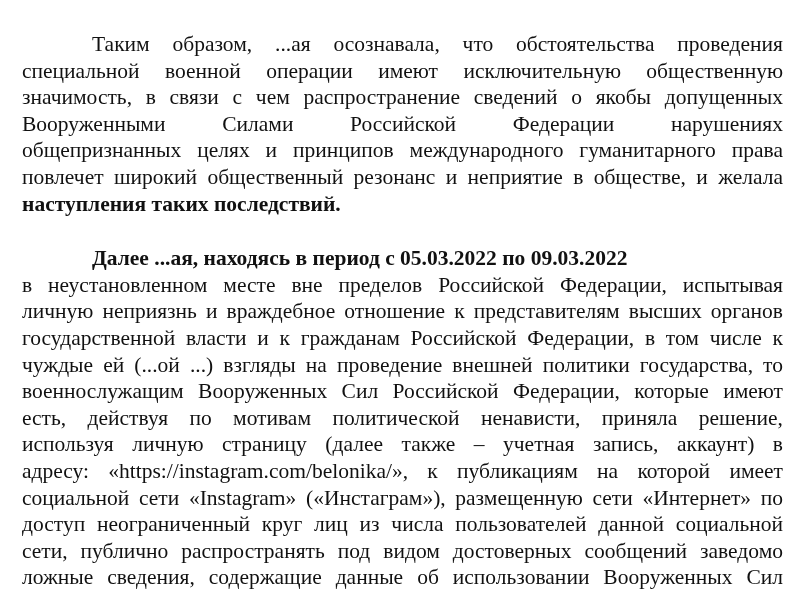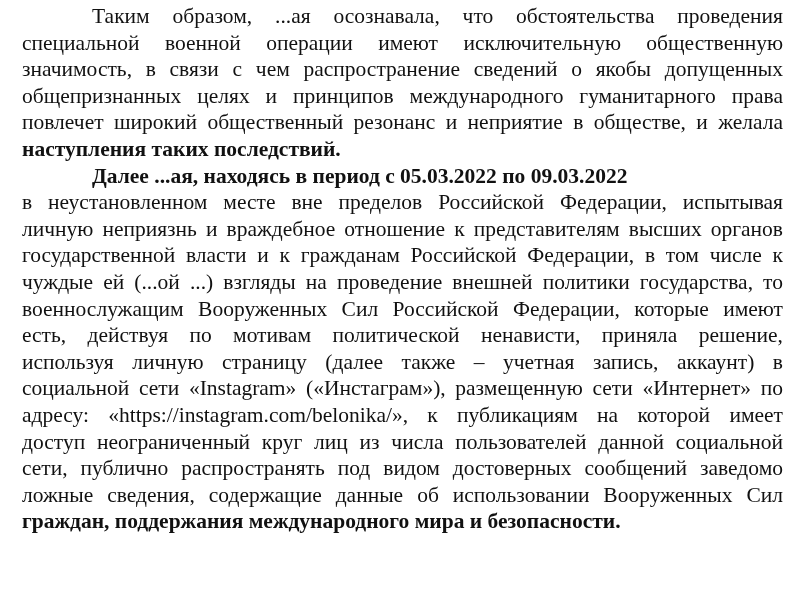--- a/index.html
+++ b/index.html
@@ -26,49 +26,51 @@
       display: block;
       height: 26.6px;
       line-height: 26.6px;
       white-space: nowrap;
       text-align: justify;
       text-align-last: justify;
       overflow: hidden;
     }
     .line.indent {
       padding-left: 70px;
+      margin-top: 28px;
     }
     .line.last {
       text-align-last: left;
       font-weight: bold;
     }
   </style>
 </head>
 <body>
 
 <div class="page">
   <div class="paragraph">
     <span class="line indent">Таким образом, ...ая осознавала, что обстоятельства проведения</span>
     <span class="line">специальной военной операции имеют исключительную общественную</span>
     <span class="line">значимость, в связи с чем распространение сведений о якобы допущенных</span>
+    <span class="line">Вооруженными Силами Российской Федерации нарушениях</span>
     <span class="line">общепризнанных целях и принципов международного гуманитарного права</span>
     <span class="line">повлечет широкий общественный резонанс и неприятие в обществе, и желала</span>
     <span class="line last">наступления таких последствий.</span>
   </div>
   <div class="paragraph">
     <span class="line indent last">Далее ...ая, находясь в период с 05.03.2022 по 09.03.2022</span>
   </div>
   <div class="paragraph">
     <span class="line">в неустановленном месте вне пределов Российской Федерации, испытывая</span>
     <span class="line">личную неприязнь и враждебное отношение к представителям высших органов</span>
     <span class="line">государственной власти и к гражданам Российской Федерации, в том числе к</span>
     <span class="line">чуждые ей (...ой ...) взгляды на проведение внешней политики государства, то</span>
     <span class="line">военнослужащим Вооруженных Сил Российской Федерации, которые имеют</span>
     <span class="line">есть, действуя по мотивам политической ненависти, приняла решение,</span>
     <span class="line">используя личную страницу (далее также – учетная запись, аккаунт) в</span>
+    <span class="line">адресу: «https://instagram.com/belonika/», к публикациям на которой имеет</span>
     <span class="line">социальной сети «Instagram» («Инстаграм»), размещенную сети «Интернет» по</span>
-    <span class="line">адресу: «https://instagram.com/belonika/», к публикациям на которой имеет</span>
     <span class="line">доступ неограниченный круг лиц из числа пользователей данной социальной</span>
     <span class="line">сети, публично распространять под видом достоверных сообщений заведомо</span>
     <span class="line">ложные сведения, содержащие данные об использовании Вооруженных Сил</span>
     <span class="line last">граждан, поддержания международного мира и безопасности.</span>
   </div>
 </div>
 
 </body></html>

